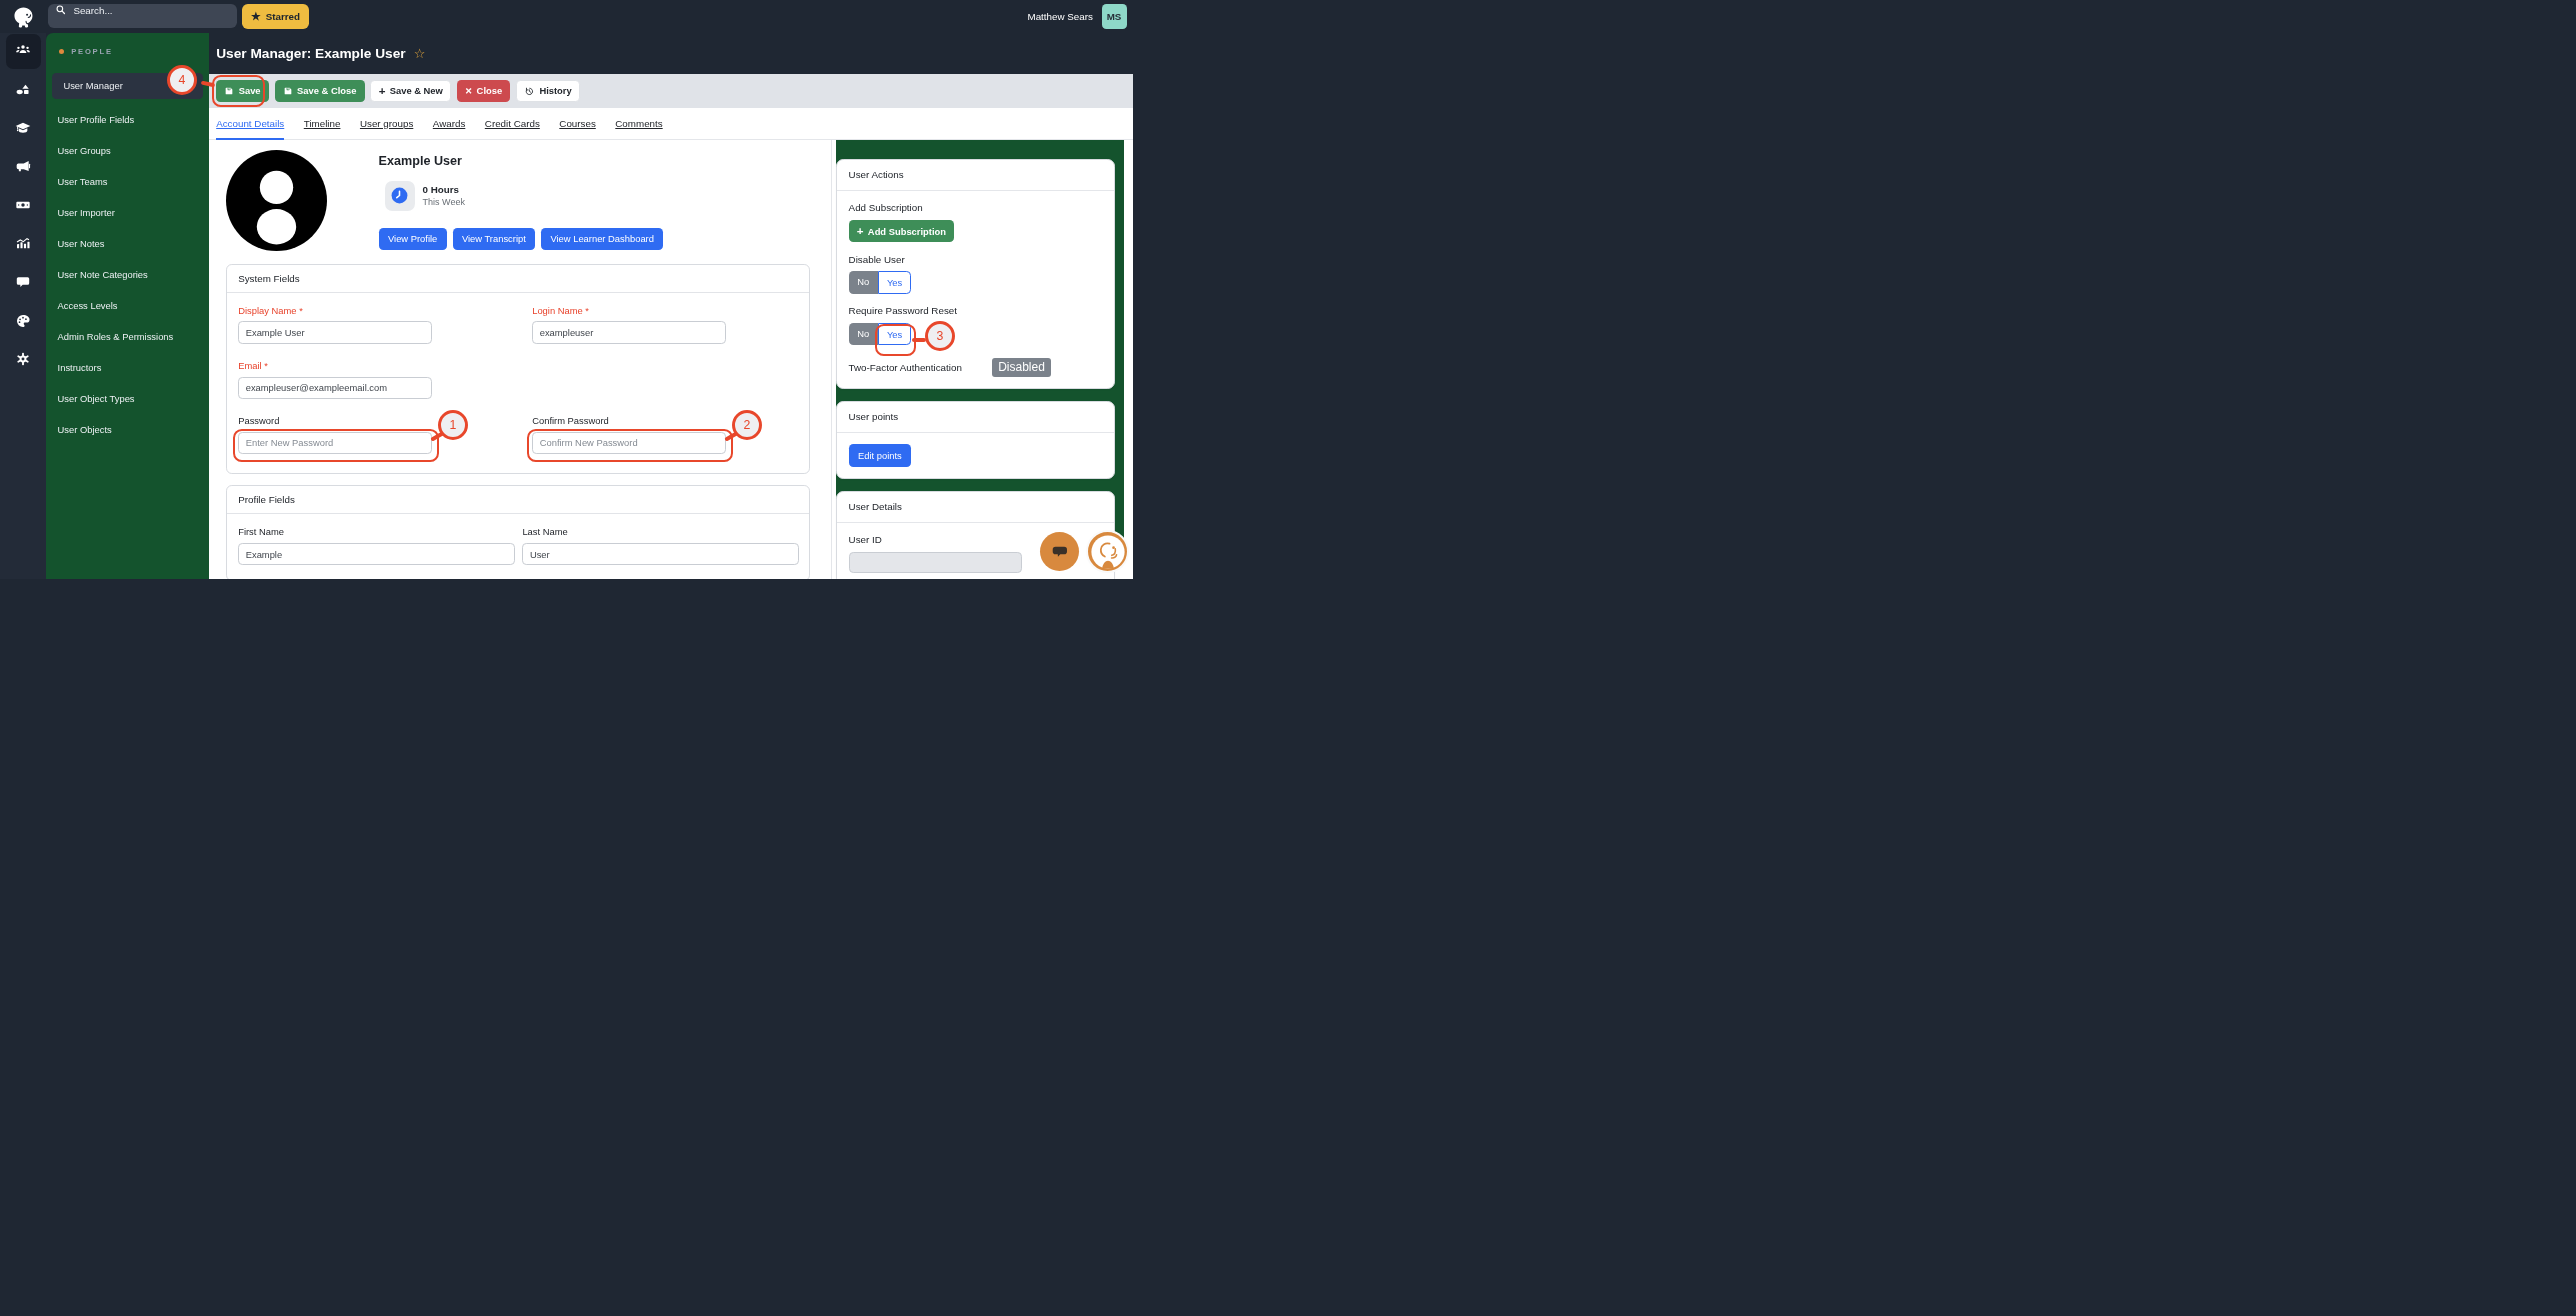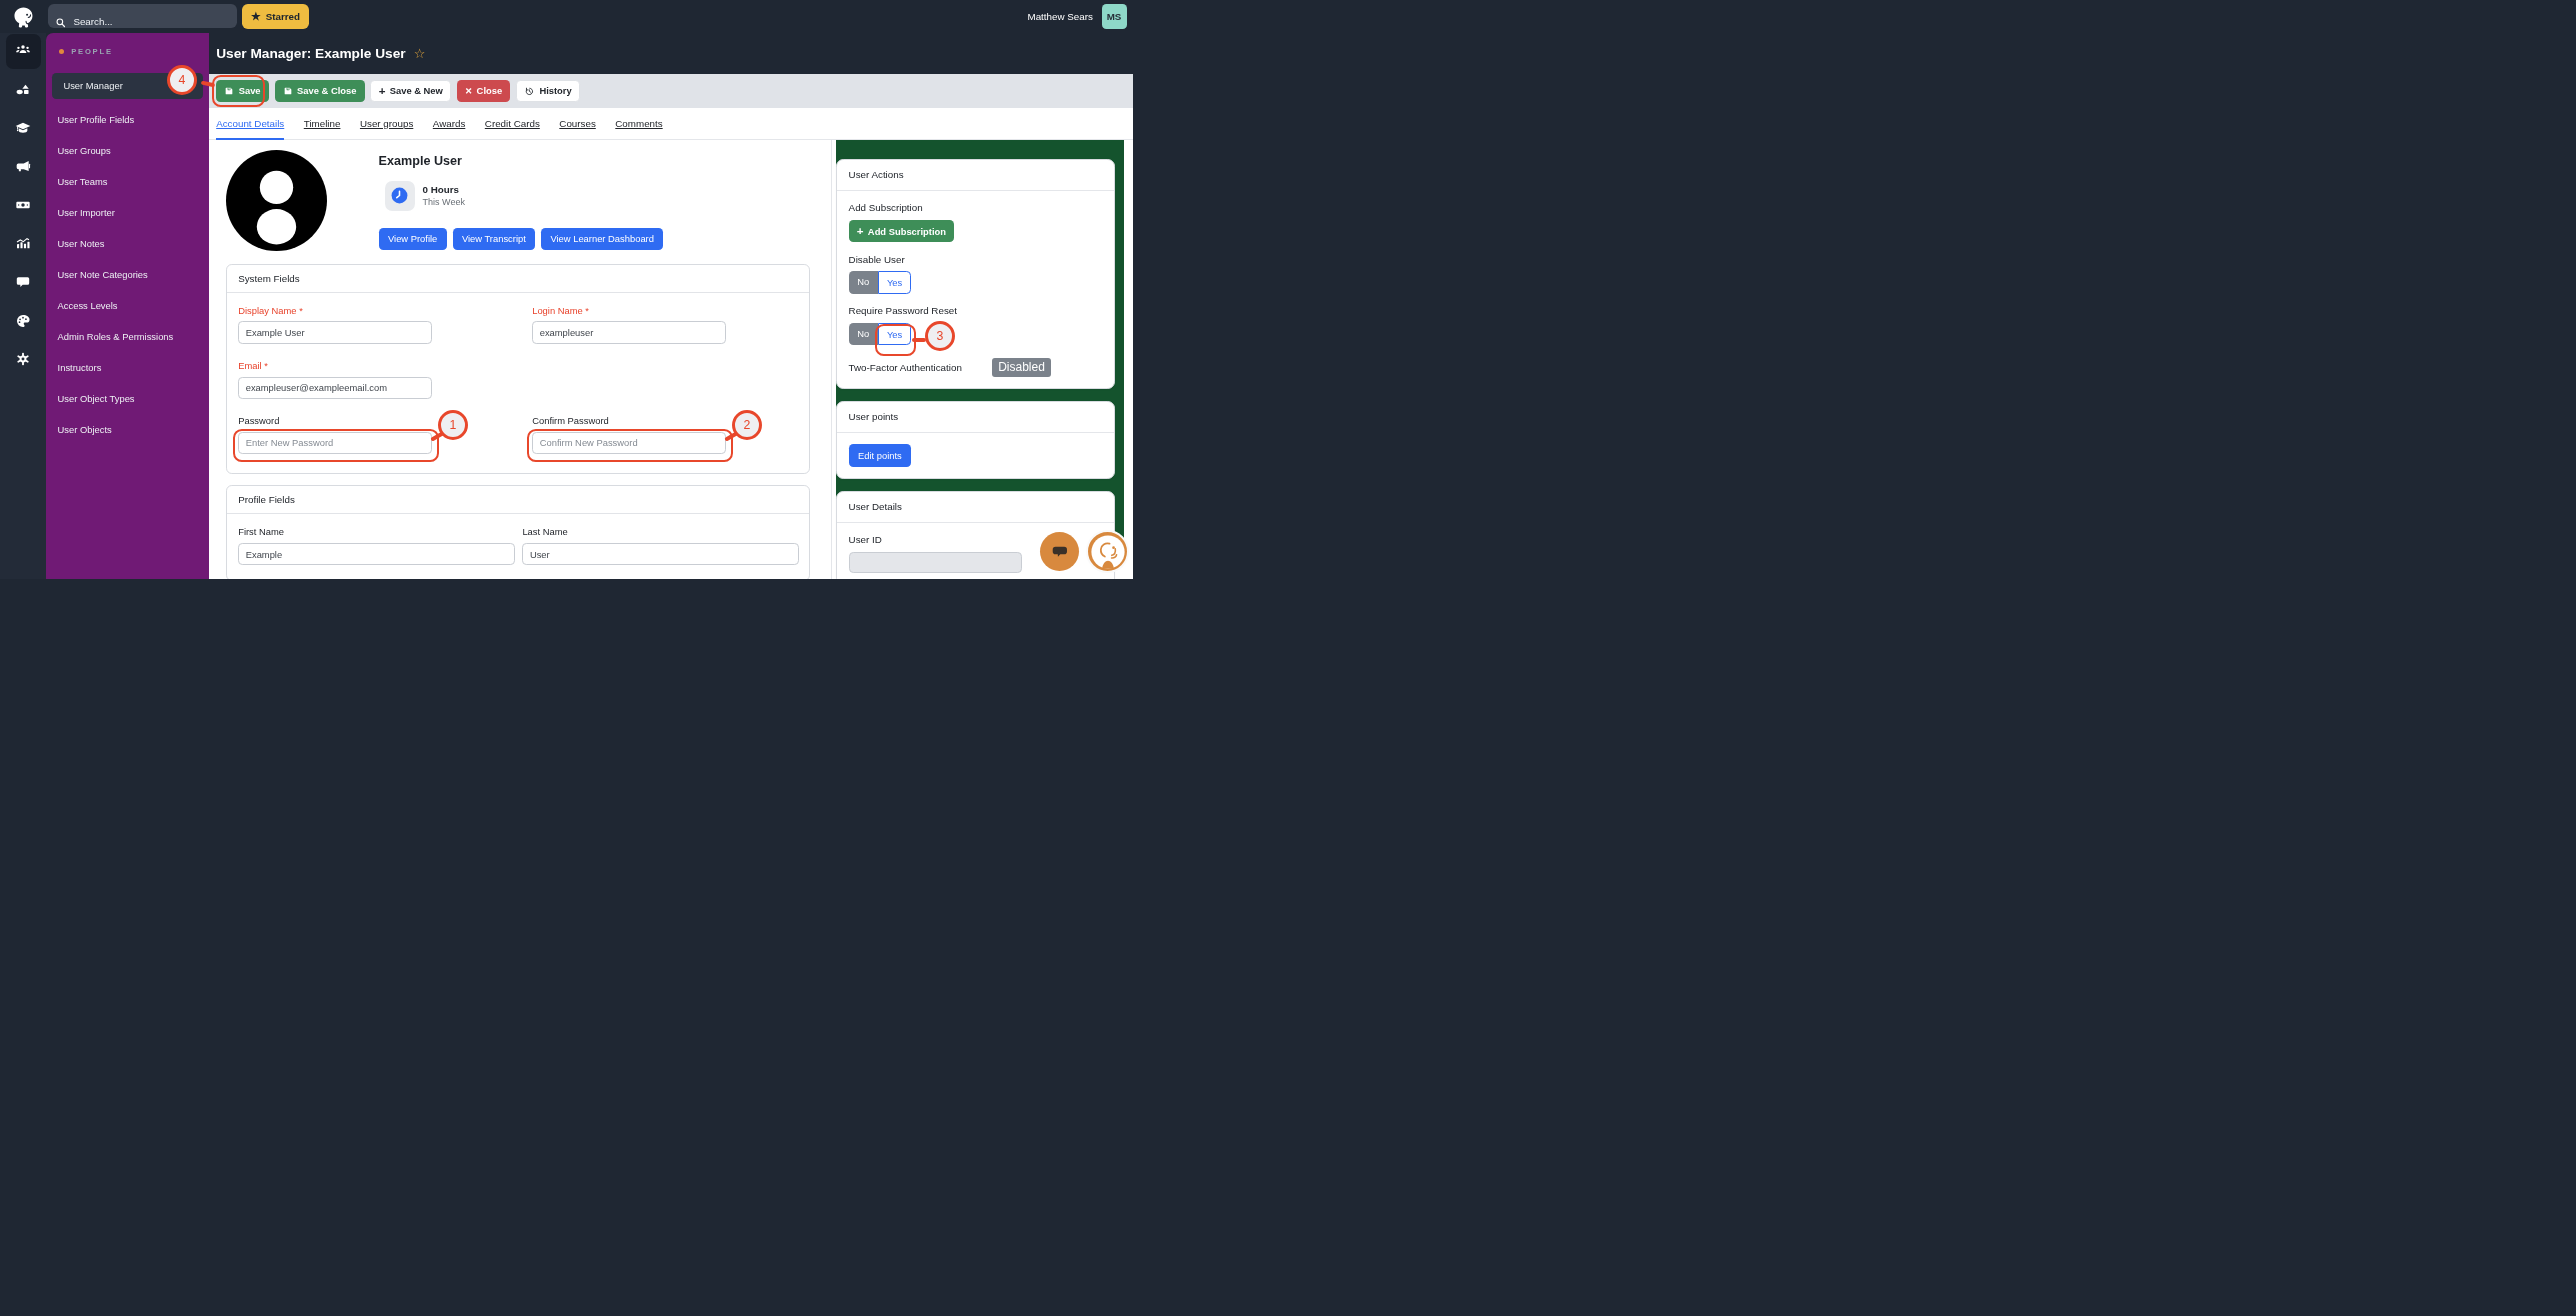--- a/index.html
+++ b/index.html
@@ -5,21 +5,21 @@
   * { box-sizing: border-box; }
   html,body { margin:0; padding:0; }
   body { width:1133px; height:579px; overflow:hidden; position:relative;
          font-family:"Liberation Sans", sans-serif; background:#1f2733; }
 
   
   .topbar { position:absolute; left:0; top:0; width:1133px; height:32.5px; background:#1f2733;
             display:flex; align-items:center; z-index:6; }
   .logo { width:23px; height:23px; margin-left:11.6px; flex:0 0 auto; }
   .searchbox { margin-left:13px; width:189px; height:24px; background:#3e4654; border-radius:5.8px;
-               display:flex; align-items:flex-end; padding:0 7.2px; gap:5.8px; }
+               display:flex; align-items:flex-start; padding:0 7.2px; gap:5.8px; }
   .searchbox input { background:transparent; border:none; outline:none; color:#fff; font-size:9.8px;
                      font-family:"Liberation Sans", sans-serif; width:100%; }
   .searchbox input::placeholder { color:#eef1f5; }
   .starred-btn { margin-left:5px; height:25px; background:#efbc40; border:none; border-radius:5.8px;
                  padding:0 9.4px; display:inline-flex; align-items:center; gap:5px; color:#20262e;
                  font-size:9.8px; font-weight:700; cursor:pointer; }
   .starred-btn .glyph { font-size:10.8px; line-height:1; }
   .top-spacer { flex:1; }
   .top-user { color:#fff; font-size:9.8px; margin-right:8.7px; }
   .ms-badge { width:25px; height:24.6px; background:#8ed8c8; border-radius:4.3px; color:#273039;
@@ -28,21 +28,21 @@
 
   
   .iconrail { position:absolute; left:0; top:32.5px; width:46px; bottom:0; background:#232b38;
               display:flex; flex-direction:column; align-items:center; padding-top:1.4px; z-index:5; }
   .rail-item { width:35px; height:35px; margin-bottom:3.6px; border-radius:7.2px;
                display:flex; align-items:center; justify-content:center; cursor:pointer; }
   .rail-item.active { background:#171d28; }
   .rail-item svg { width:16px; height:16px; fill:#fff; }
 
   
-  .menupanel { position:absolute; left:46px; top:32.5px; width:163px; bottom:0; background:#701a75;
+  .menupanel { position:absolute; left:46px; top:32.5px; width:163px; bottom:0; background:#14532d;
                border-top-left-radius:7.2px; z-index:5; }
   .section-head { display:flex; align-items:center; gap:7.2px; padding:14.4px 11.6px 7.2px 13px; }
   .section-dot { width:5px; height:5px; border-radius:50%; background:#e0883d; }
   .section-label { font-size:7.6px; letter-spacing:1.8px; color:#9aa4b2; font-weight:700; }
   .menu-item { height:31px; line-height:31px; padding-left:11.6px; font-size:9.4px; color:#eef1f4; cursor:pointer; }
   .menu-item.active { background:#2b3341; border-radius:4.3px; margin:10px 5.8px 5px 5.8px;
                       height:26px; line-height:26px; }
 
   
   .pageheader { position:absolute; left:209px; top:32.5px; right:0; height:42px; background:#1f2733;

